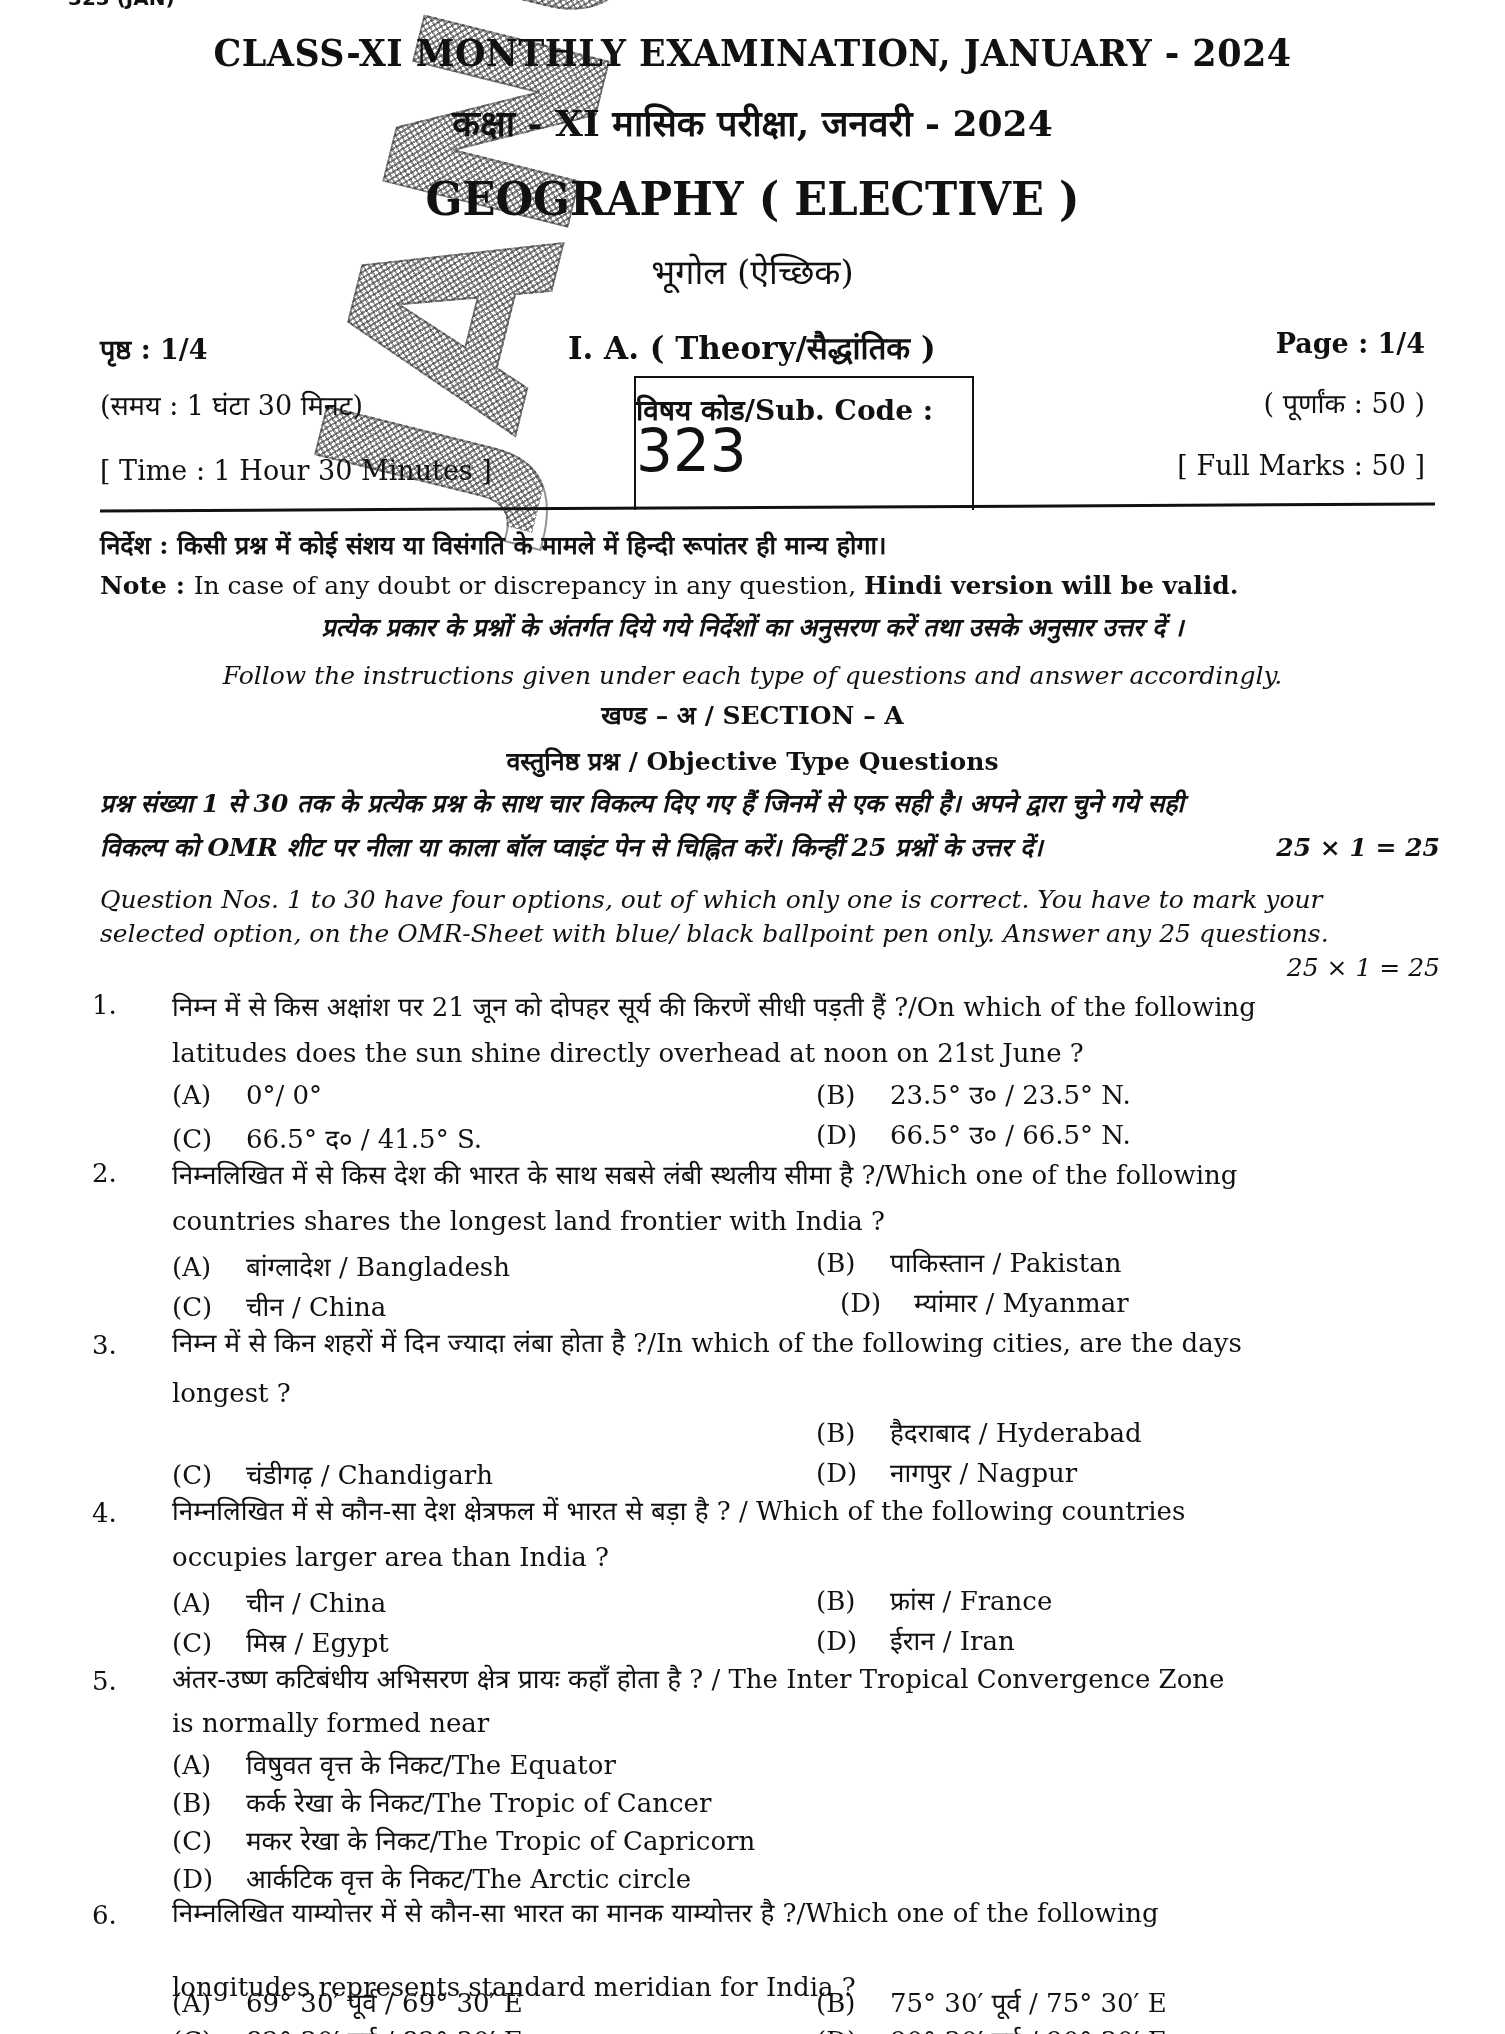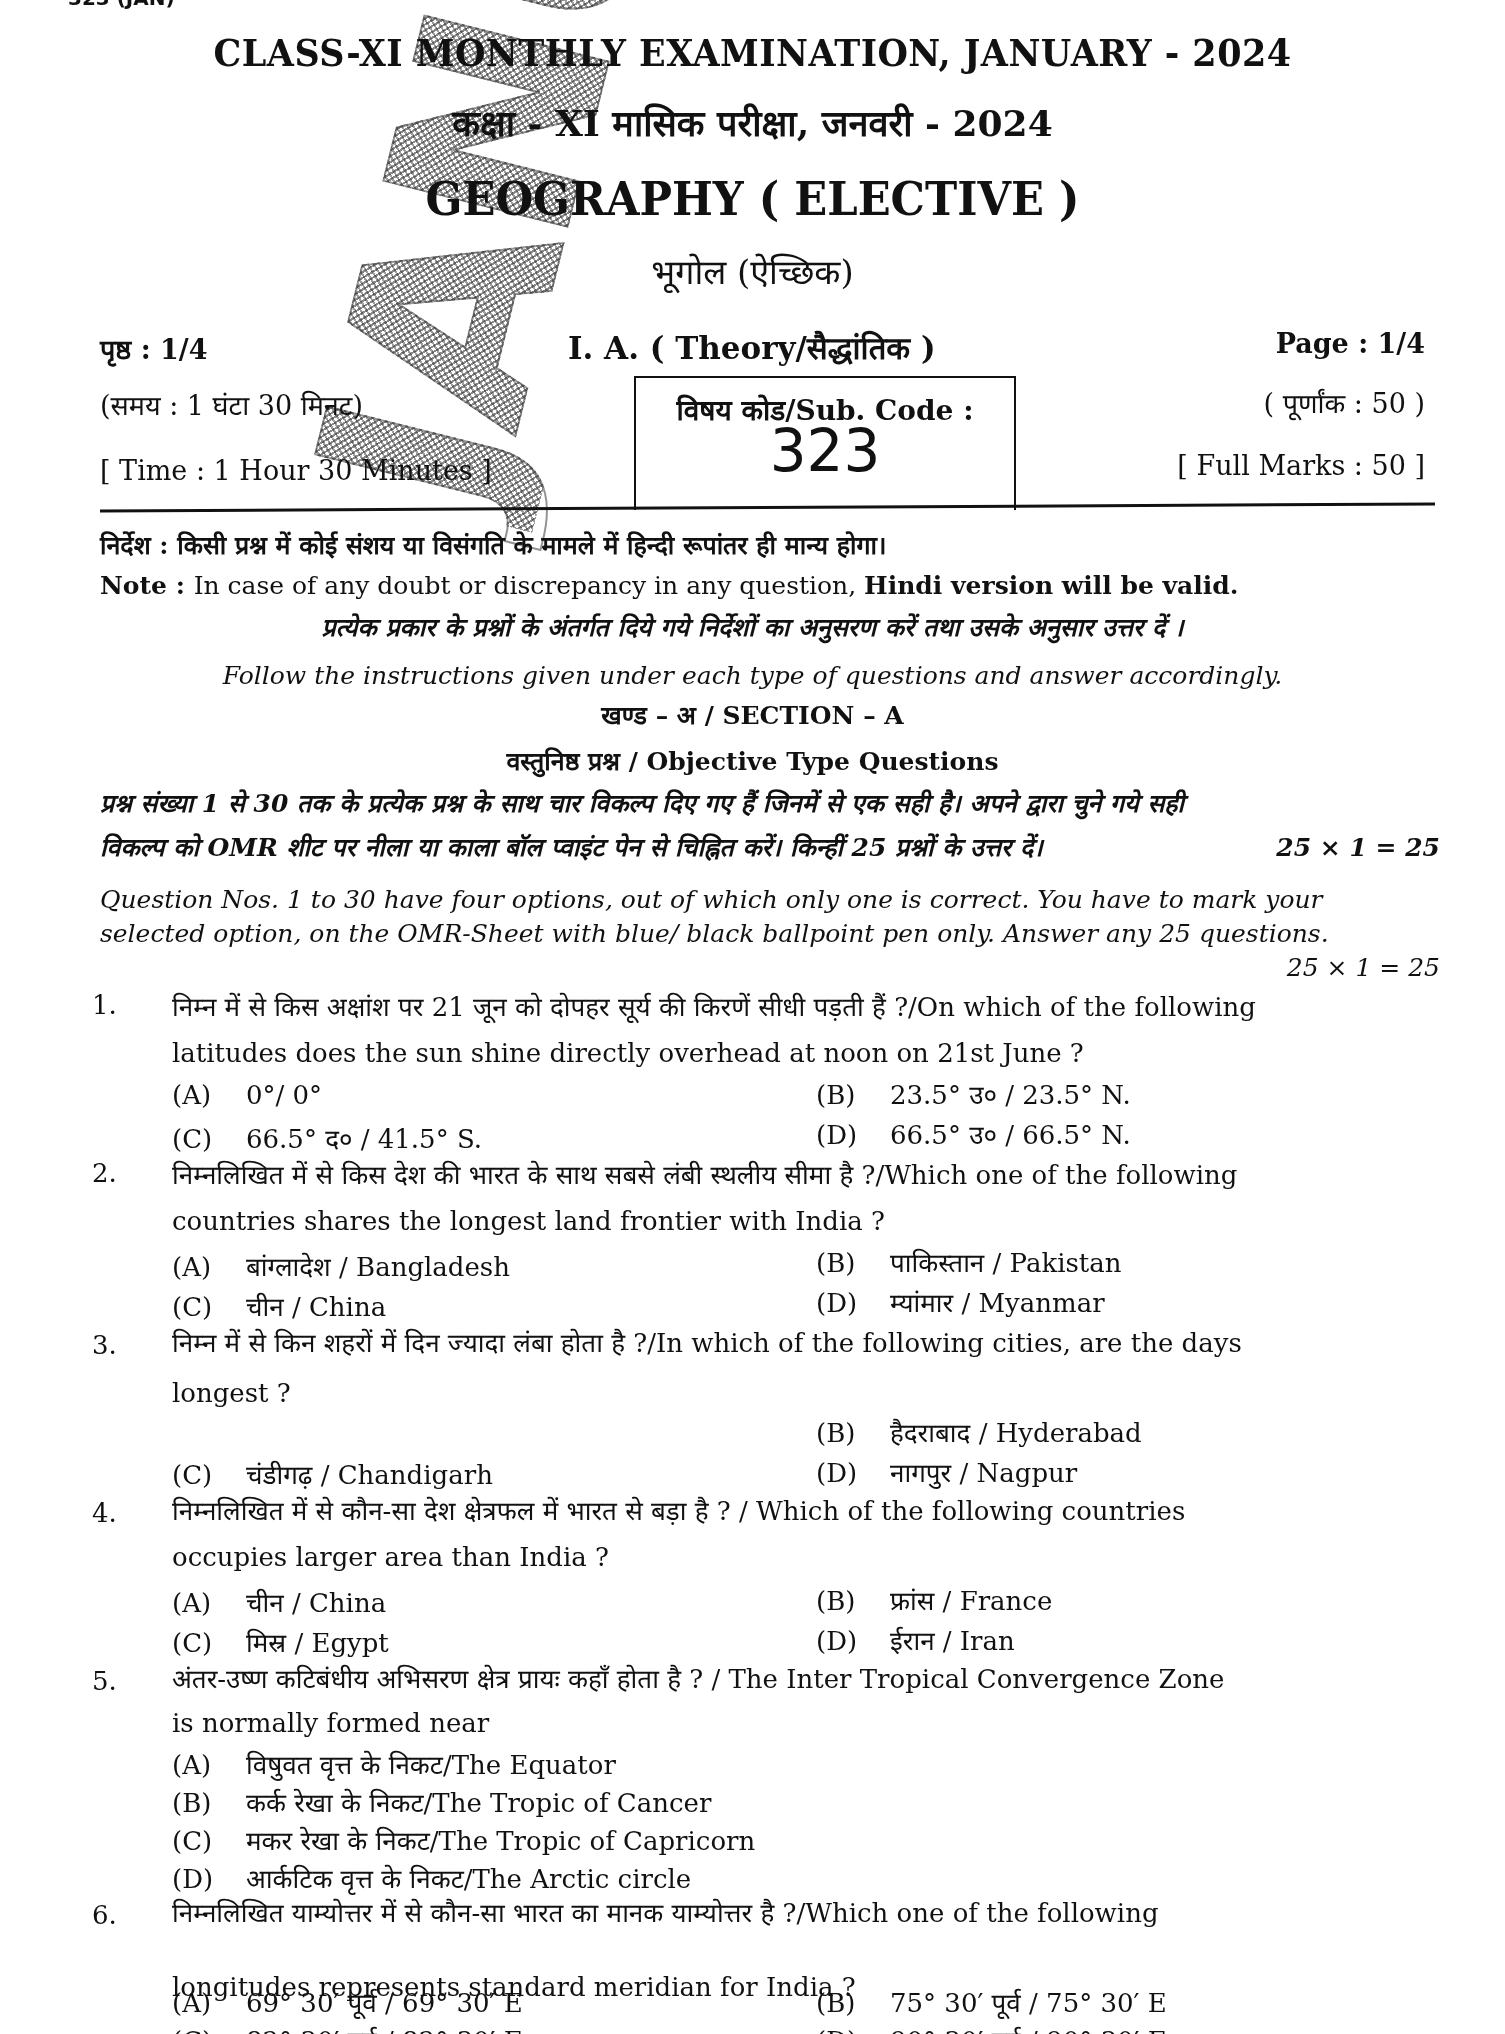--- a/index.html
+++ b/index.html
@@ -50,23 +50,22 @@
 
   .page-hi { left: 100px; top: 330px; font-weight: bold; font-size: 27px; }
   .theory { left: 568px; top: 326px; font-weight: bold; font-size: 31px; }
   .page-en { right: 80px; top: 328px; font-weight: bold; font-size: 27px; text-align: right; }
   .time-hi { left: 100px; top: 386px; font-size: 27px; }
   .marks-hi { right: 80px; top: 384px; font-size: 27px; text-align: right; }
   .time-en { left: 100px; top: 455px; font-size: 27px; }
   .marks-en { right: 80px; top: 450px; font-size: 27px; text-align: right; }
 
   .code-box {
-    left: 634px; top: 376px; width: 382px; height: 134px;
+    left: 634px; top: 376px; width: 340px; height: 134px;
     border: 2px solid #111; border-bottom: none; background: transparent;
-    text-align: center;
   }
   .code-label { display: block; margin-top: 12px; font-weight: bold; font-size: 28px; }
   .code-value {
     display: block; margin-top: -6px;
     font-family: "DejaVu Sans", "Liberation Sans", sans-serif; font-weight: normal; font-size: 58px; line-height: 1;
   }
   .rule { left: 100px; width: 1335px; top: 506px; height: 3px; background: #111; transform: rotate(-0.3deg); }
 
   .line { left: 100px; width: 1340px; font-size: 25px; line-height: 1.25; white-space: nowrap; }
   .center { text-align: center; left: 0; width: 1505px; }
@@ -138,21 +137,21 @@
   <span class="opt col-b" style="top:126px;"><span class="lbl">(D)</span><span>66.5° उ० / 66.5° N.</span></span>
 </div>
 
 <div class="layer" style="left:0;top:1158px;width:1505px;height:170px;">
   <span class="q-num" style="top:0;">2.</span>
   <span class="q-text" style="top:0;">निम्नलिखित में से किस देश की भारत के साथ सबसे लंबी स्थलीय सीमा है ?/Which one of the following</span>
   <span class="q-text" style="top:46px;">countries shares the longest land frontier with India ?</span>
   <span class="opt col-a" style="top:90px;"><span class="lbl">(A)</span><span>बांग्लादेश / Bangladesh</span></span>
   <span class="opt col-b" style="top:86px;"><span class="lbl">(B)</span><span>पाकिस्तान / Pakistan</span></span>
   <span class="opt col-a" style="top:130px;"><span class="lbl">(C)</span><span>चीन / China</span></span>
-  <span class="opt col-b" style="top:126px;"><span class="lbl">(D)</span><span>म्यांमार / Myanmar</span></span>
+  <span class="opt col-b" style="top:126px;margin-left:24px;"><span class="lbl">(D)</span><span>म्यांमार / Myanmar</span></span>
 </div>
 
 <div class="layer" style="left:0;top:1326px;width:1505px;height:170px;">
   <span class="q-num" style="top:4px;">3.</span>
   <span class="q-text" style="top:0;">निम्न में से किन शहरों में दिन ज्यादा लंबा होता है ?/In which of the following cities, are the days</span>
   <span class="q-text" style="top:50px;">longest ?</span>
   <span class="opt col-b" style="top:88px;"><span class="lbl">(B)</span><span>हैदराबाद / Hyderabad</span></span>
   <span class="opt col-a" style="top:130px;"><span class="lbl">(C)</span><span>चंडीगढ़ / Chandigarh</span></span>
   <span class="opt col-b" style="top:128px;"><span class="lbl">(D)</span><span>नागपुर / Nagpur</span></span>
 </div>

